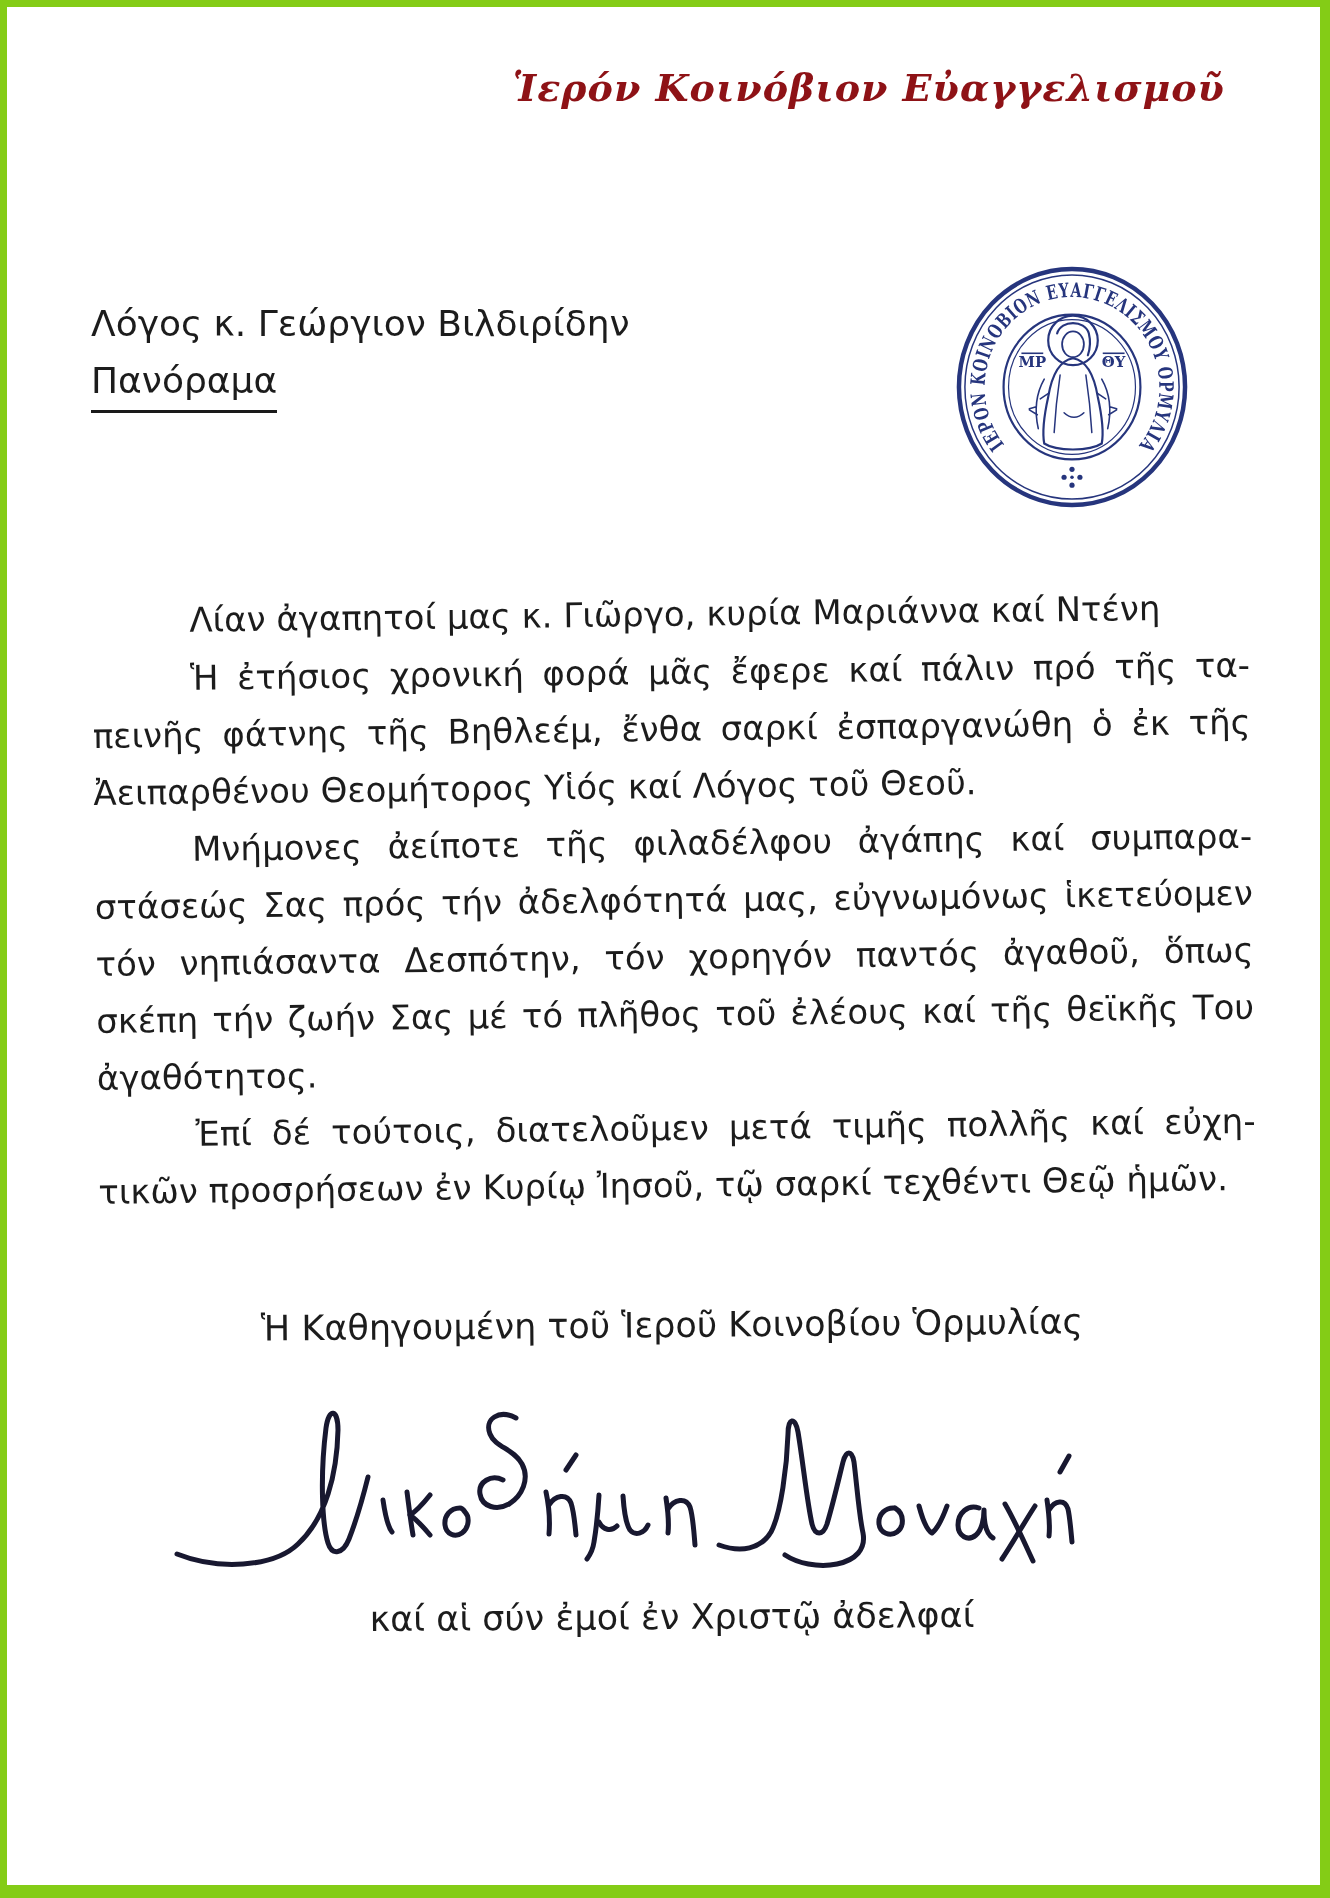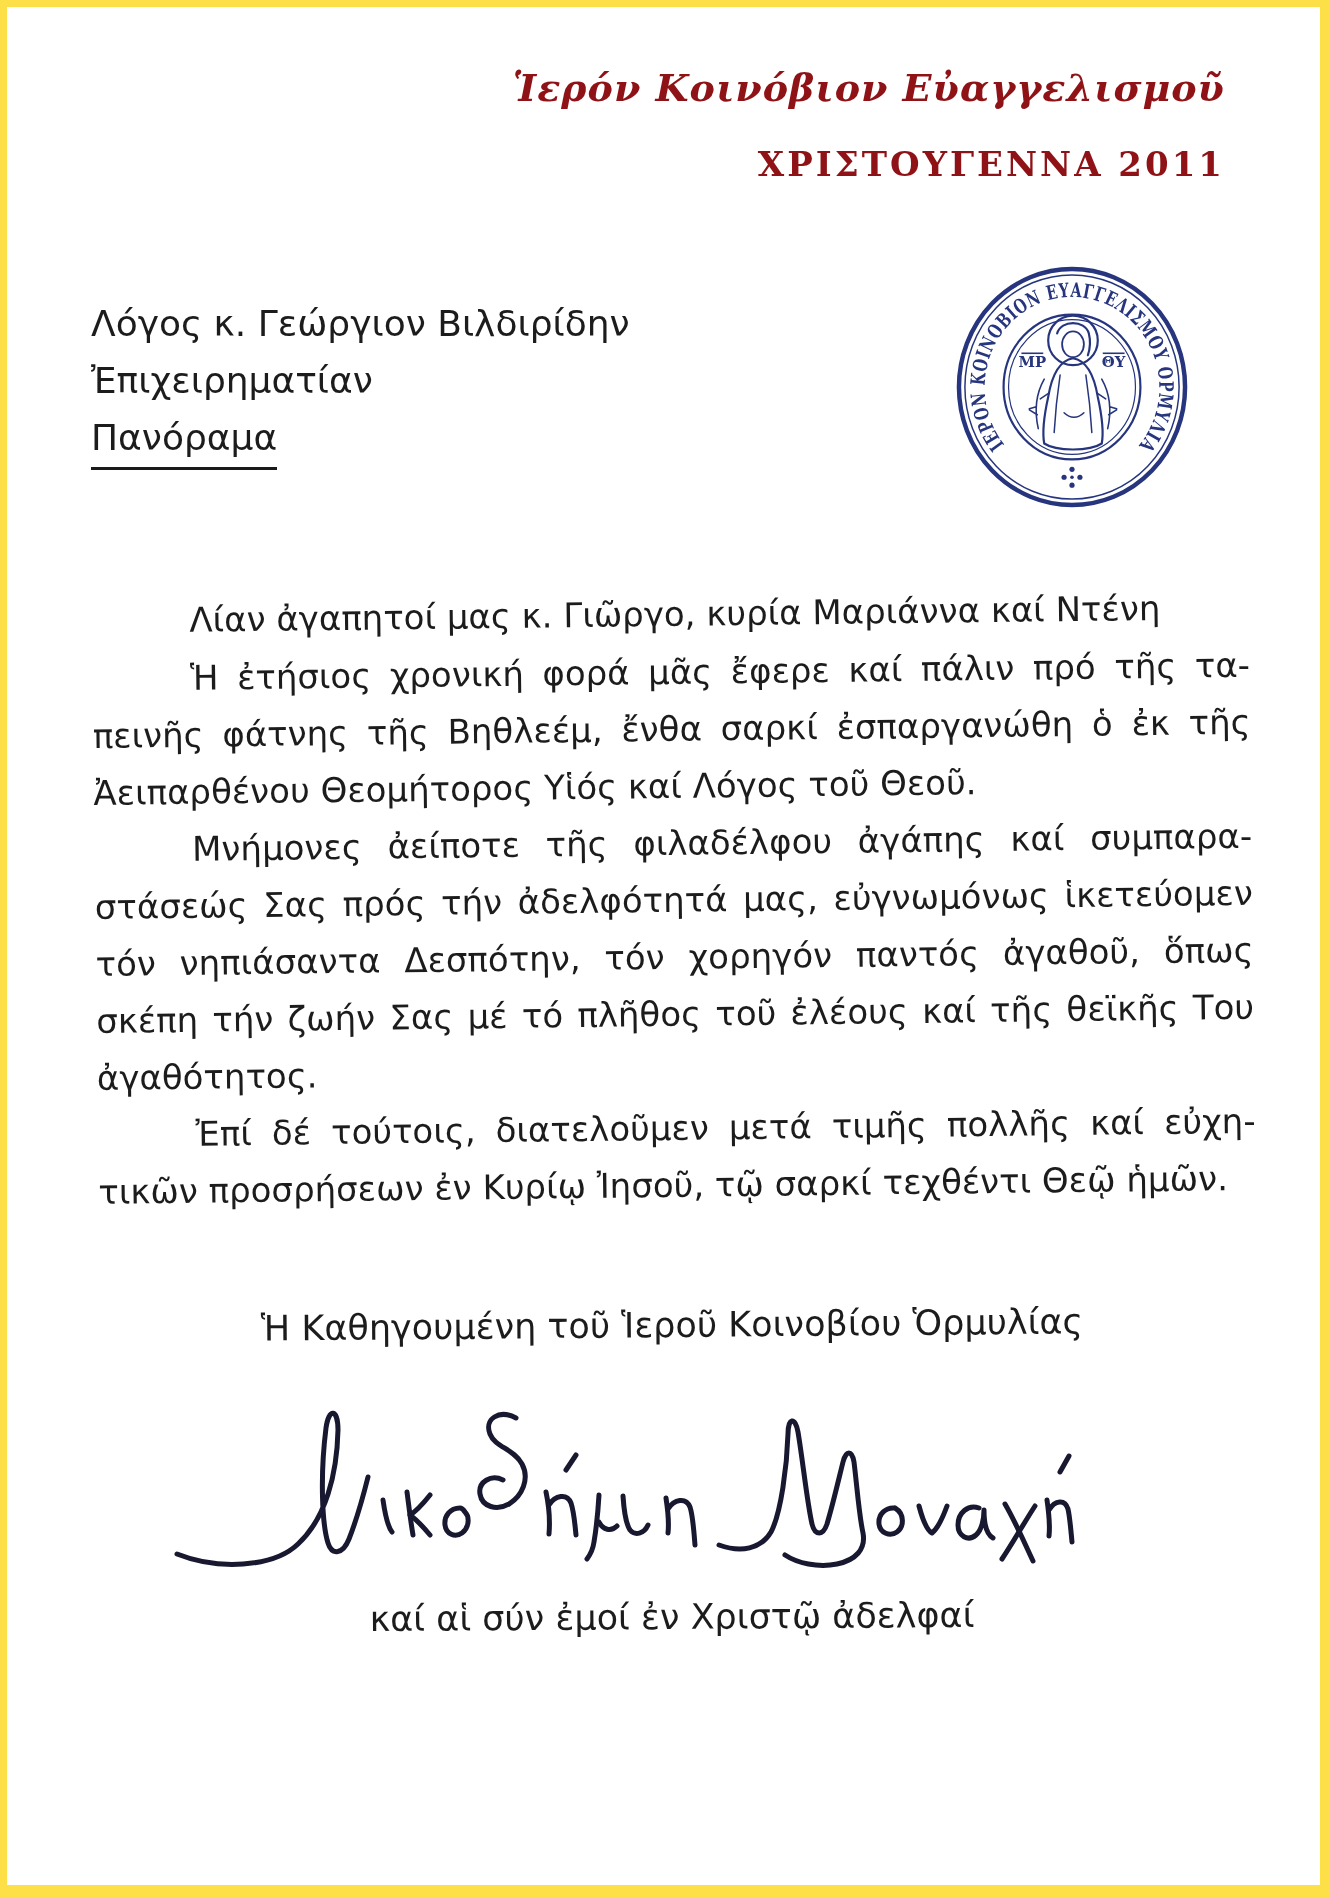--- a/index.html
+++ b/index.html
@@ -1,19 +1,19 @@
 <!DOCTYPE html>
 <html><head>
 <meta charset="utf-8">
 <style>
   * { box-sizing: border-box; }
   html,body { margin:0; padding:0; background:#e9e9e9; }
   .scan {
     position:relative; width:1330px; height:1898px;
-    background:#fde047; overflow:hidden;
+    background:#84cc16; overflow:hidden;
     font-family:"DejaVu Sans", sans-serif; color:#1c1c1c;
   }
   .page {
     position:absolute; left:7px; top:7px; width:1313px; height:1878px;
     background:#ffffff;
   }
   
   .letterhead {
     position:absolute; top:58px; right:95px; text-align:right;
     font-family:"DejaVu Serif", serif; color:#8e1216;
@@ -64,26 +64,24 @@
   }
 </style>
 </head>
 <body>
 
 <div class="scan">
   <div class="page">
 
     <div class="letterhead">
       <div class="letterhead-line1">Ἱερόν Κοινόβιον Εὐαγγελισμοῦ</div>
-      <div class="letterhead-line2">ΧΡΙΣΤΟΥΓΕΝΝΑ 2011</div>
     </div>
 
     <div class="recipient">
       <div>Λόγος κ. Γεώργιον Βιλδιρίδην</div>
-      <div>Ἐπιχειρηματίαν</div>
       <div>
         <span class="recipient-city">Πανόραμα</span>
       </div>
     </div>
 
     <div class="seal">
       <svg viewBox="0 0 240 248">
         <g fill="none" stroke="#26357d">
           <ellipse cx="120" cy="124" rx="114" ry="119" stroke-width="4.5"></ellipse>
           <ellipse cx="120" cy="124" rx="108" ry="113" stroke-width="1.5"></ellipse>

